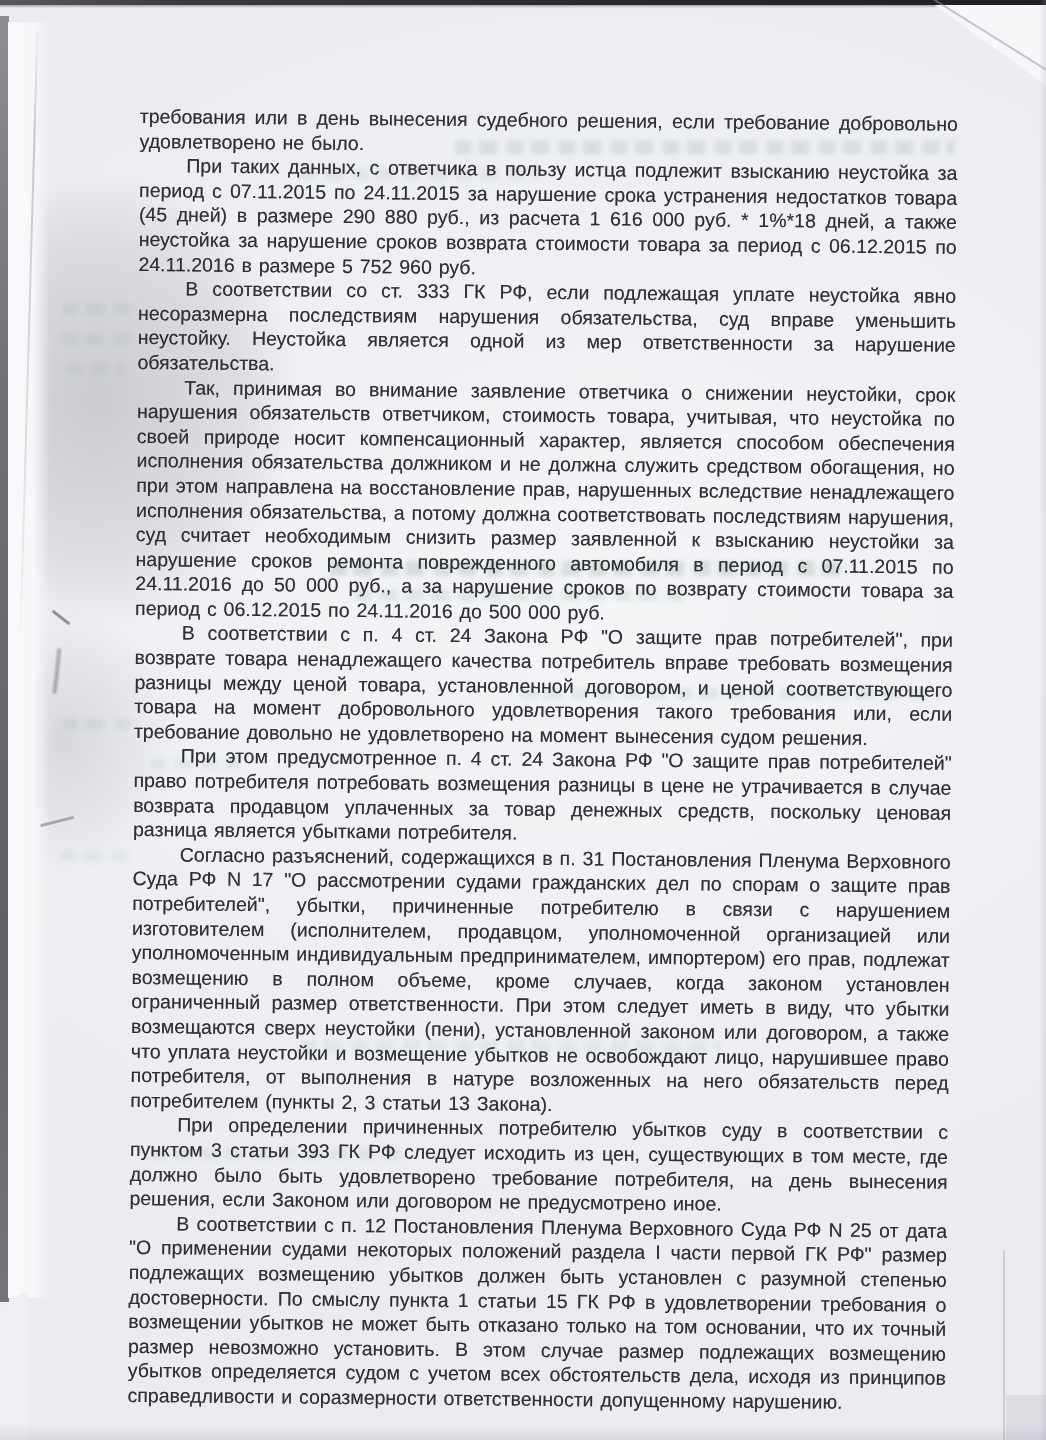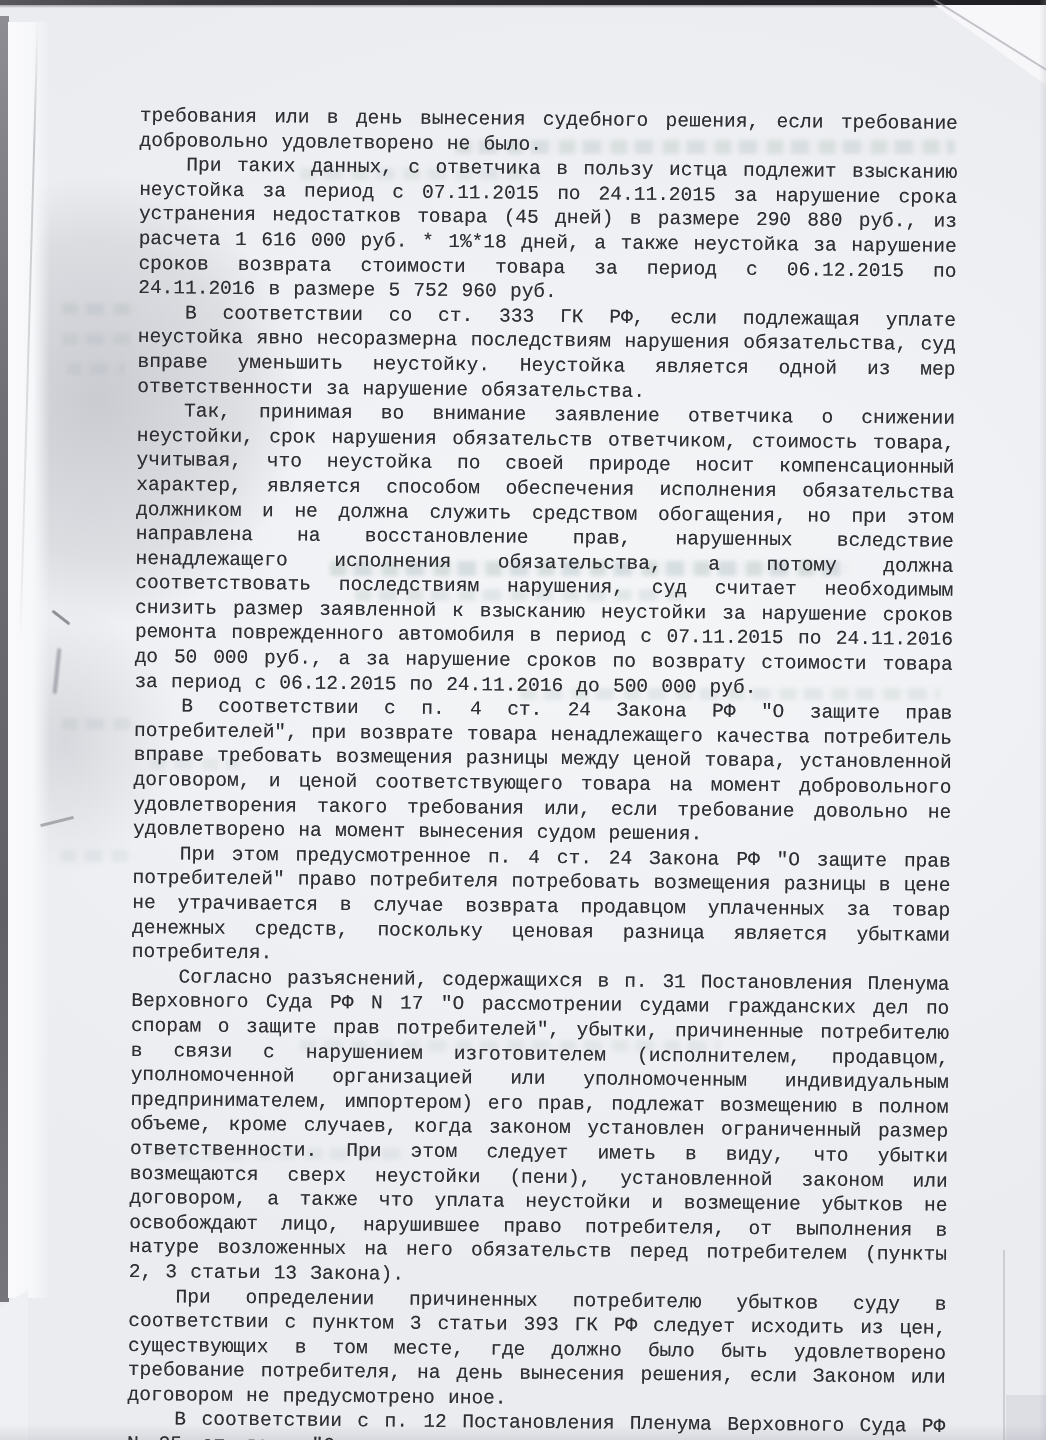--- a/index.html
+++ b/index.html
@@ -4,21 +4,21 @@
 <style>
   html, body { margin: 0; padding: 0; background: #888; }
 
   .scan-page {
     position: relative;
     width: 1046px;
     height: 1440px;
     overflow: hidden;
     background:
       radial-gradient(ellipse 900px 700px at 58% 42%, #f4f5f7 0%, #eff0f3 55%, #ebecef 100%);
-    font-family: Liberation Mono, monospace;
+    font-family: Liberation Sans, sans-serif;
   }
 
   
   .top-scan-strip {
     position: absolute; left: 0; top: 0; width: 1046px; height: 5px;
     background: linear-gradient(90deg, #5a5a5e 0%, #3a3a3e 18%, #2c2c30 55%, #1f1f23 100%);
   }
   .top-scan-strip-soft {
     position: absolute; left: 0; top: 5px; width: 1046px; height: 3px;
     background: linear-gradient(180deg, rgba(90,90,100,.5), rgba(90,90,100,0));

